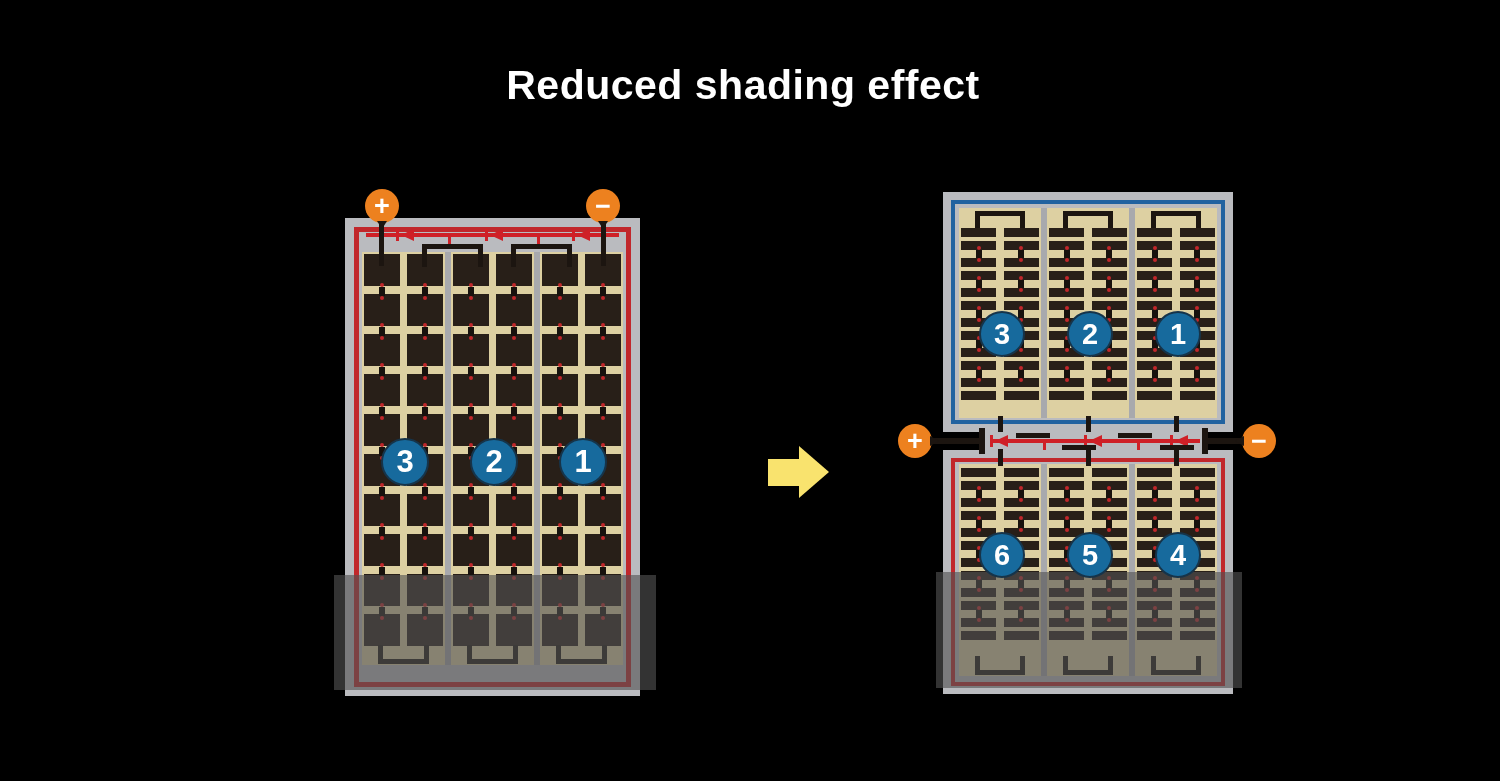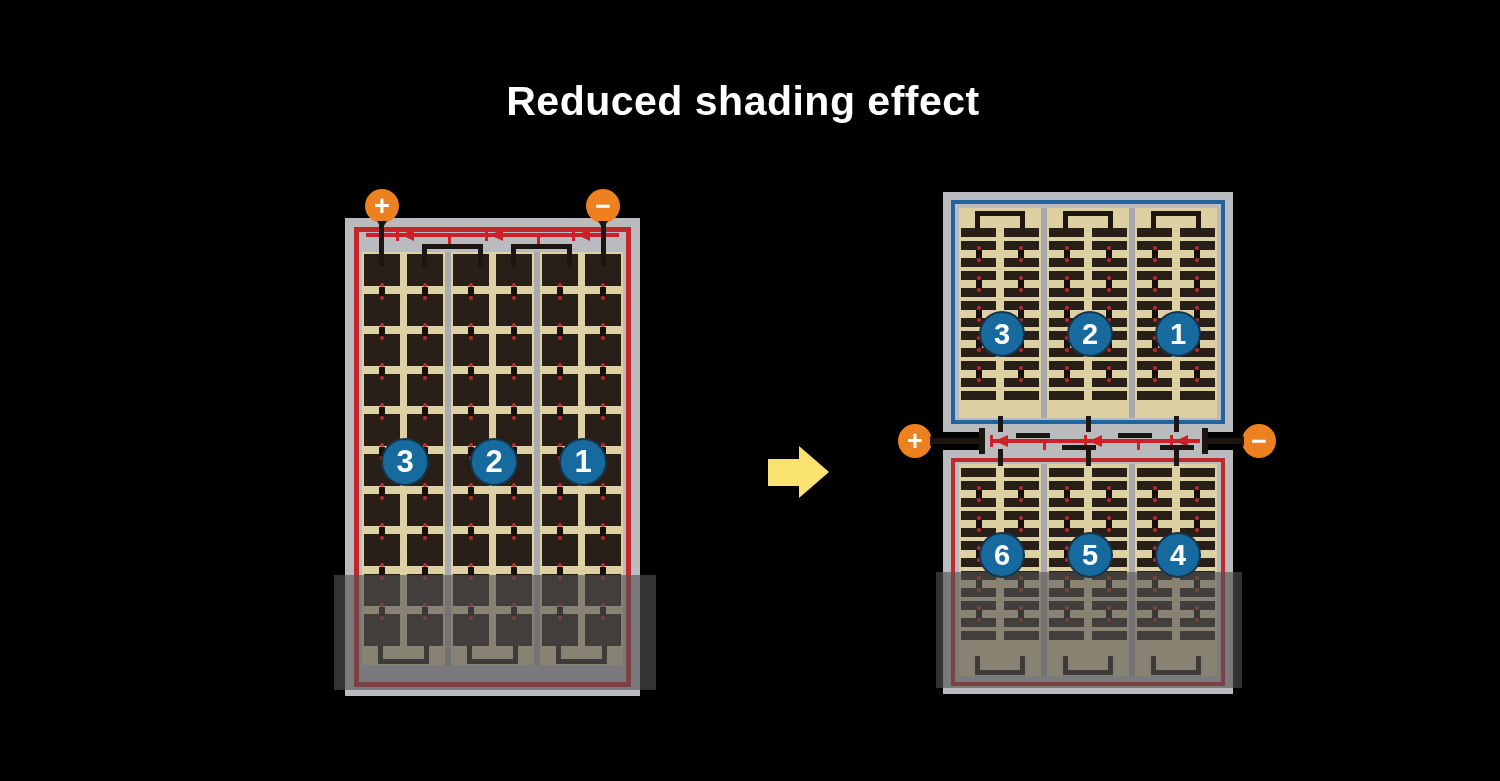--- a/index.html
+++ b/index.html
@@ -4,21 +4,21 @@
 <style>
   :root{
     --bg:#000000; --title:#ffffff; --frame:#babbbf; --sep:#a8a9ad; --tan:#ddd0a2;
     --cellc:#281f18; --wire:#1c1510; --red:#c1272b; --blue:#2162a0; --dred:#cf2027;
     --orange:#ed811f; --bblue:#176a9d; --bnavy:#16344a; --yellow:#f9e36e;
     --dot:#c1272b; --shade:rgba(82,82,82,0.62);
   }
   html,body{margin:0;padding:0;background:#000;}
   .stage{position:relative;width:1500px;height:781px;background:var(--bg);overflow:hidden;
          font-family:"Liberation Sans",sans-serif;}
-  .title{position:absolute;left:0;right:14px;top:62px;margin:16px;text-align:center;color:var(--title);
+  .title{position:absolute;left:0;right:14px;top:62px;margin:0;text-align:center;color:var(--title);
          font-size:41px;font-weight:bold;letter-spacing:0.5px;}
 
   
   .panel{position:absolute;background:var(--frame);}
   #panel-left{left:345px;top:218px;width:295px;height:478px;}
   #panel-rtop{left:943px;top:192px;width:290px;height:240px;}
   #panel-rbot{left:943px;top:450px;width:290px;height:244px;}
 
   .pborder{position:absolute;z-index:1;}
   #panel-left .pborder{inset:9px;border:5px solid var(--red);}

